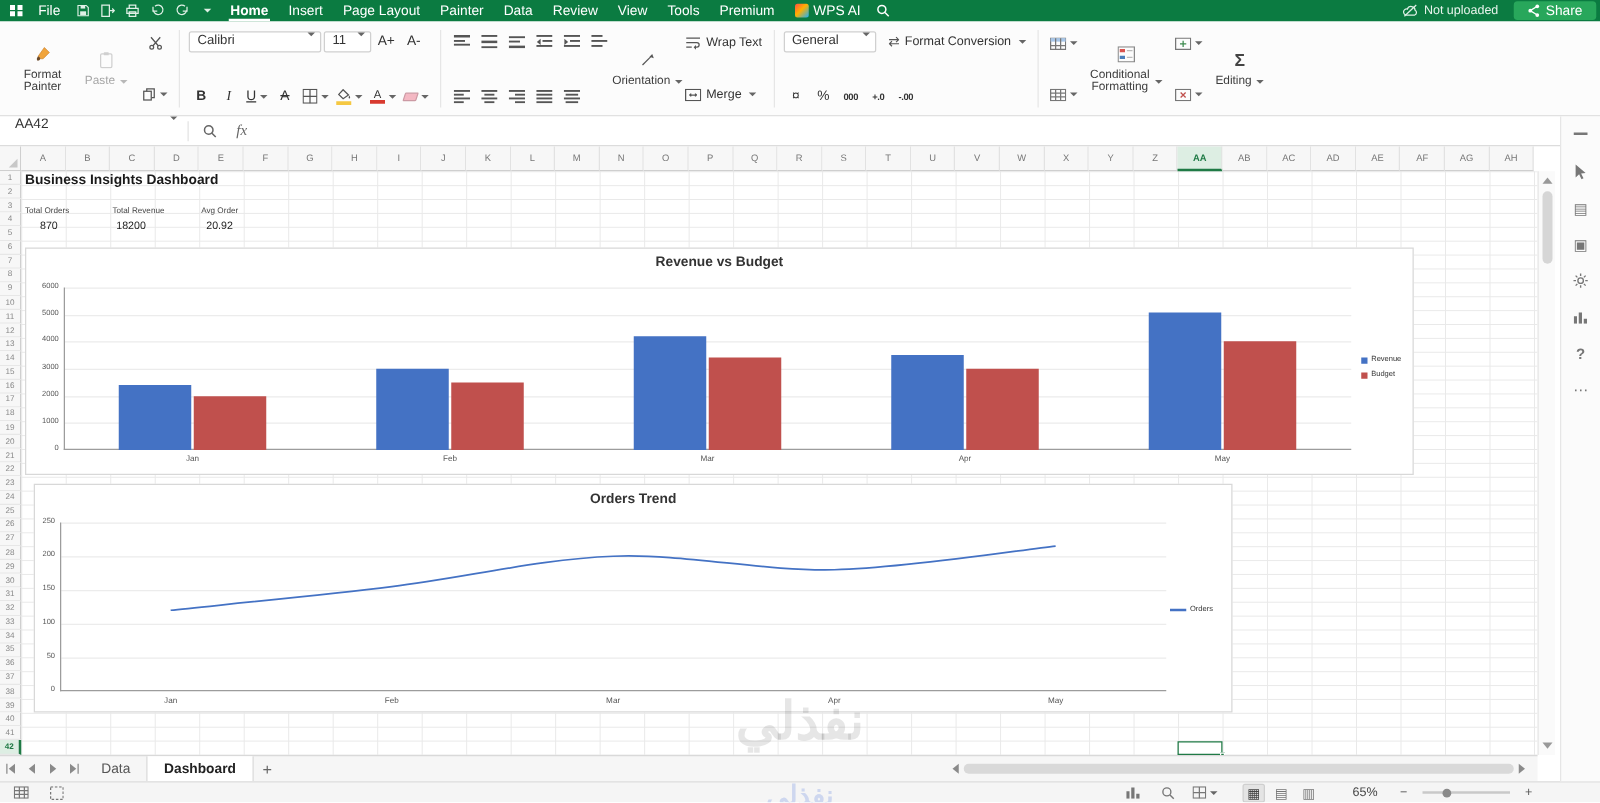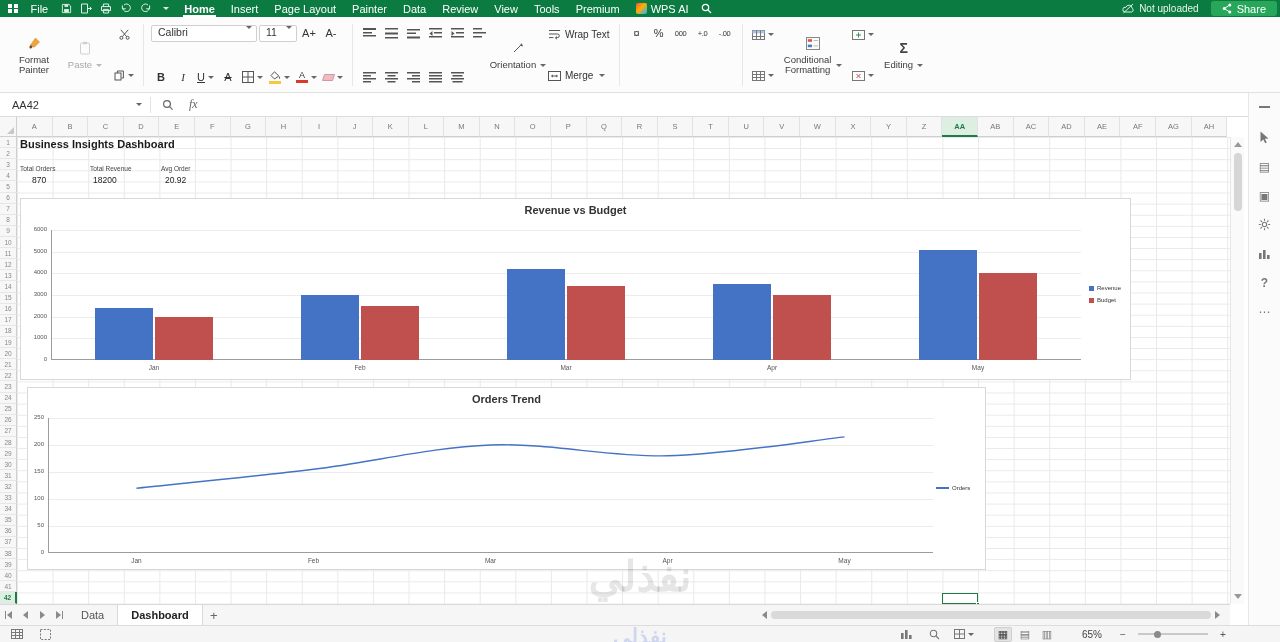--- a/index.html
+++ b/index.html
@@ -29,39 +29,39 @@
   .grp .r{display:flex;align-items:center;gap:2px;height:22px;}
   .clip{flex-direction:row;gap:3px;align-items:stretch;}
   .big{display:flex;flex-direction:column;align-items:center;justify-content:center;gap:3px;padding:2px 4px;font-size:9.5px;line-height:1.1;text-align:center;width:48px;}
   .big.wide{width:66px;}
   .big .ic{height:17px;display:flex;align-items:center;justify-content:center;}
   .big .lblrow{display:flex;align-items:center;gap:2px;justify-content:center;}
   .disabled{opacity:.45;}
   .minicol{display:flex;flex-direction:column;justify-content:space-between;padding:3px 0;}
   .sm{min-width:20px;height:19px;font-size:11px;color:#333;gap:1px;padding:0 2px;}
   .sm.labeled{justify-content:flex-start;font-size:10px;gap:4px;height:19px;}
-  .sm.tinytxt{font-size:7.5px;letter-spacing:-0.3px;}
+  .sm.tinytxt{font-size:7.5px;letter-spacing:-0.3px;font-weight:bold;}
   .select{display:flex;align-items:flex-start;justify-content:space-between;border:1px solid #d0d0d0;background:#fff;border-radius:2px;height:17px;font-size:10.5px;color:#333;padding:0 4px 0 6px;}
   .fname{width:106px;}.fsize{width:38px;}.gsel{width:74px;}
   .caret{width:0;height:0;border-left:3px solid transparent;border-right:3px solid transparent;border-top:3.5px solid #666;margin-left:2px;flex:none;}
   .bold-b{font-weight:bold;}
   .ital-i{font-style:italic;font-family:"Liberation Serif",serif;}
   .und-u{text-decoration:underline;}
   .strike-a{text-decoration:line-through;}
   .colbtn{display:flex;flex-direction:column;align-items:center;gap:1px;}
   .cbar{width:12px;height:3px;}
   .cbar.yellow{background:#f5c842;}
   .cbar.red{background:#d83a2f;}
   .eraser{width:11px;height:7px;background:#f4b8c3;border:1px solid #cc9aa4;transform:skewX(-18deg);border-radius:1px;}
   .sum{font-size:14px;font-weight:600;color:#444;}
   .convert{font-size:11px;color:#555;}
 
   
   .fbar{position:absolute;left:0;top:93px;width:1248px;height:24px;background:#fff;border-bottom:1px solid #dcdcdc;display:flex;align-items:center;z-index:50;}
-  .namebox{width:150px;height:100%;display:flex;align-items:center;padding:0 8px 0 12px;font-size:11px;color:#333;justify-content:space-between;}
+  .namebox{width:150px;height:100%;display:flex;align-items:flex-start;padding:0 8px 0 12px;font-size:11px;color:#333;justify-content:space-between;}
   .vsep{width:1px;height:16px;background:#e3e3e3;}
   .fico{width:34px;display:flex;align-items:center;justify-content:center;}
   .fx{font-style:italic;font-family:"Liberation Serif",serif;font-size:12px;color:#666;margin-left:4px;}
   .finput{flex:1;height:100%;}
 
   
   .corner{position:absolute;left:0;top:117px;width:17px;height:20px;background:#f7f7f7;border-right:1px solid #cfcfcf;border-bottom:1px solid #cfcfcf;z-index:5;}
   .corner::after{content:"";position:absolute;right:2px;bottom:2px;border-left:7px solid transparent;border-bottom:7px solid #c8c8c8;}
   .colheads{position:absolute;left:17px;top:117px;width:1213px;height:20px;display:flex;z-index:5;}
   .col-h{width:35.6px;flex:none;font-size:7.5px;color:#777;display:flex;align-items:center;justify-content:center;background:#f7f7f7;border-right:1px solid #e2e2e2;border-bottom:1px solid #cfcfcf;}
@@ -432,20 +432,31 @@
             <rect x=".5" y=".5" width="12" height="9" fill="none" stroke="#555"></rect>
             <path d="M3.6 5h5.8M3.6 5l1.4-1.1M3.6 5 5 6.1M9.4 5 8 3.9M9.4 5 8 6.1" stroke="#555" fill="none"></path>
           </svg>
         <span>Merge</span>
           <span class="caret"></span>
       </button>
     </div>
     <i class="sep"></i>
 
     <div class="grp">
+      <div class="r">
+        <div class="select gsel">
+            <span>General</span>
+            <span class="caret"></span>
+          </div>
+        <button class="sm labeled" style="margin-left:6px;">
+          <span class="convert">⇄</span>
+          <span>Format Conversion</span>
+            <span class="caret"></span>
+        </button>
+      </div>
       <div class="r">
         <button class="sm">¤</button>
         <button class="sm">%</button>
         <button class="sm tinytxt">000</button>
         <button class="sm tinytxt">+.0</button>
         <button class="sm tinytxt">-.00</button>
       </div>
     </div>
     <i class="sep"></i>
 

